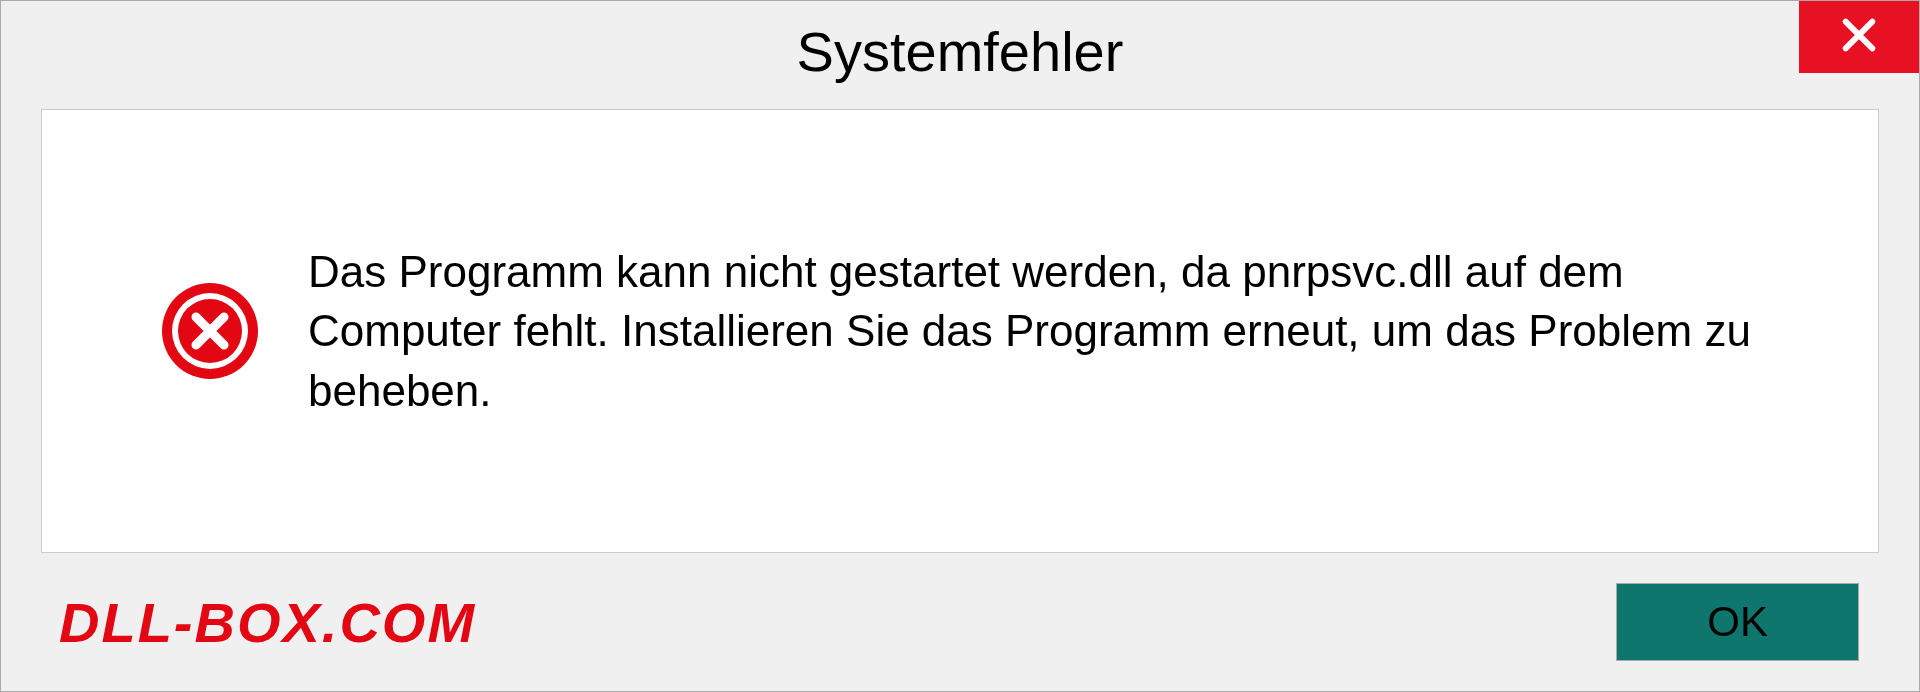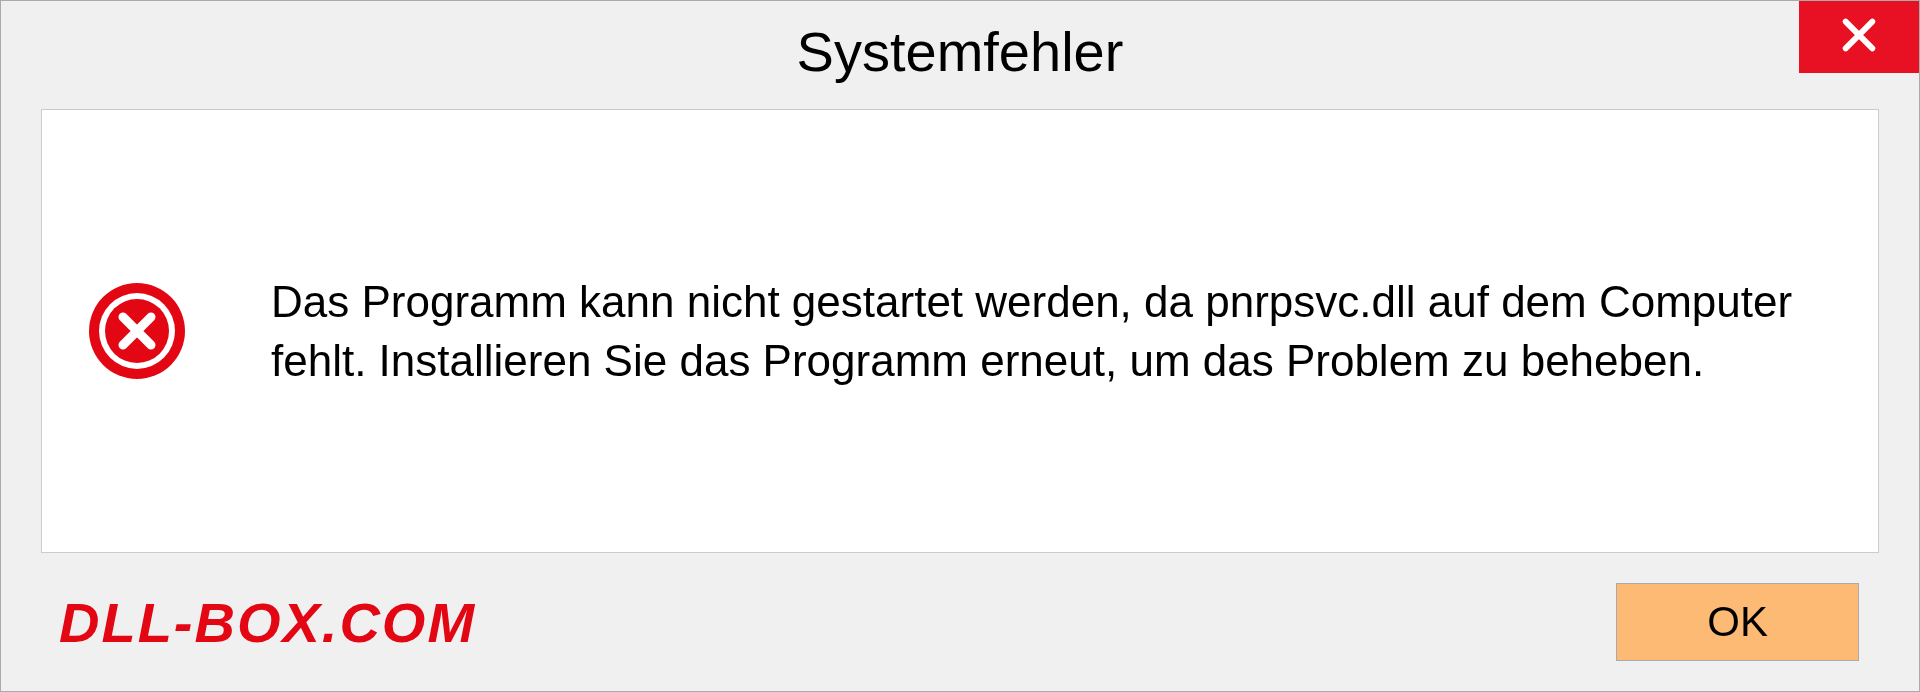--- a/index.html
+++ b/index.html
@@ -58,22 +58,22 @@
       height: 40px;
     }
     
     .body-area {
       margin: 8px 40px 0 40px;
       background: #fff;
       border: 1px solid #ccc;
       flex: 1;
       display: flex;
       align-items: center;
-      padding: 60px 45px;
-      gap: 84px;
+      padding: 60px 118px;
+      gap: 48px;
     }
     
     .error-icon {
       flex-shrink: 0;
       width: 100px;
       height: 100px;
     }
     
     .error-icon svg {
       width: 100%;
@@ -96,21 +96,21 @@
     
     .watermark {
       font-size: 56px;
       font-weight: 800;
       color: #e30613;
       letter-spacing: 2px;
       font-style: italic;
     }
     
     .ok-button {
-      background: #fdba74;
+      background: #0f766e;
       border: 1px solid #aaa;
       font-size: 42px;
       padding: 14px 90px;
       cursor: pointer;
       font-family: inherit;
       color: #000;
     }
   </style>
 </head>
 <body>

